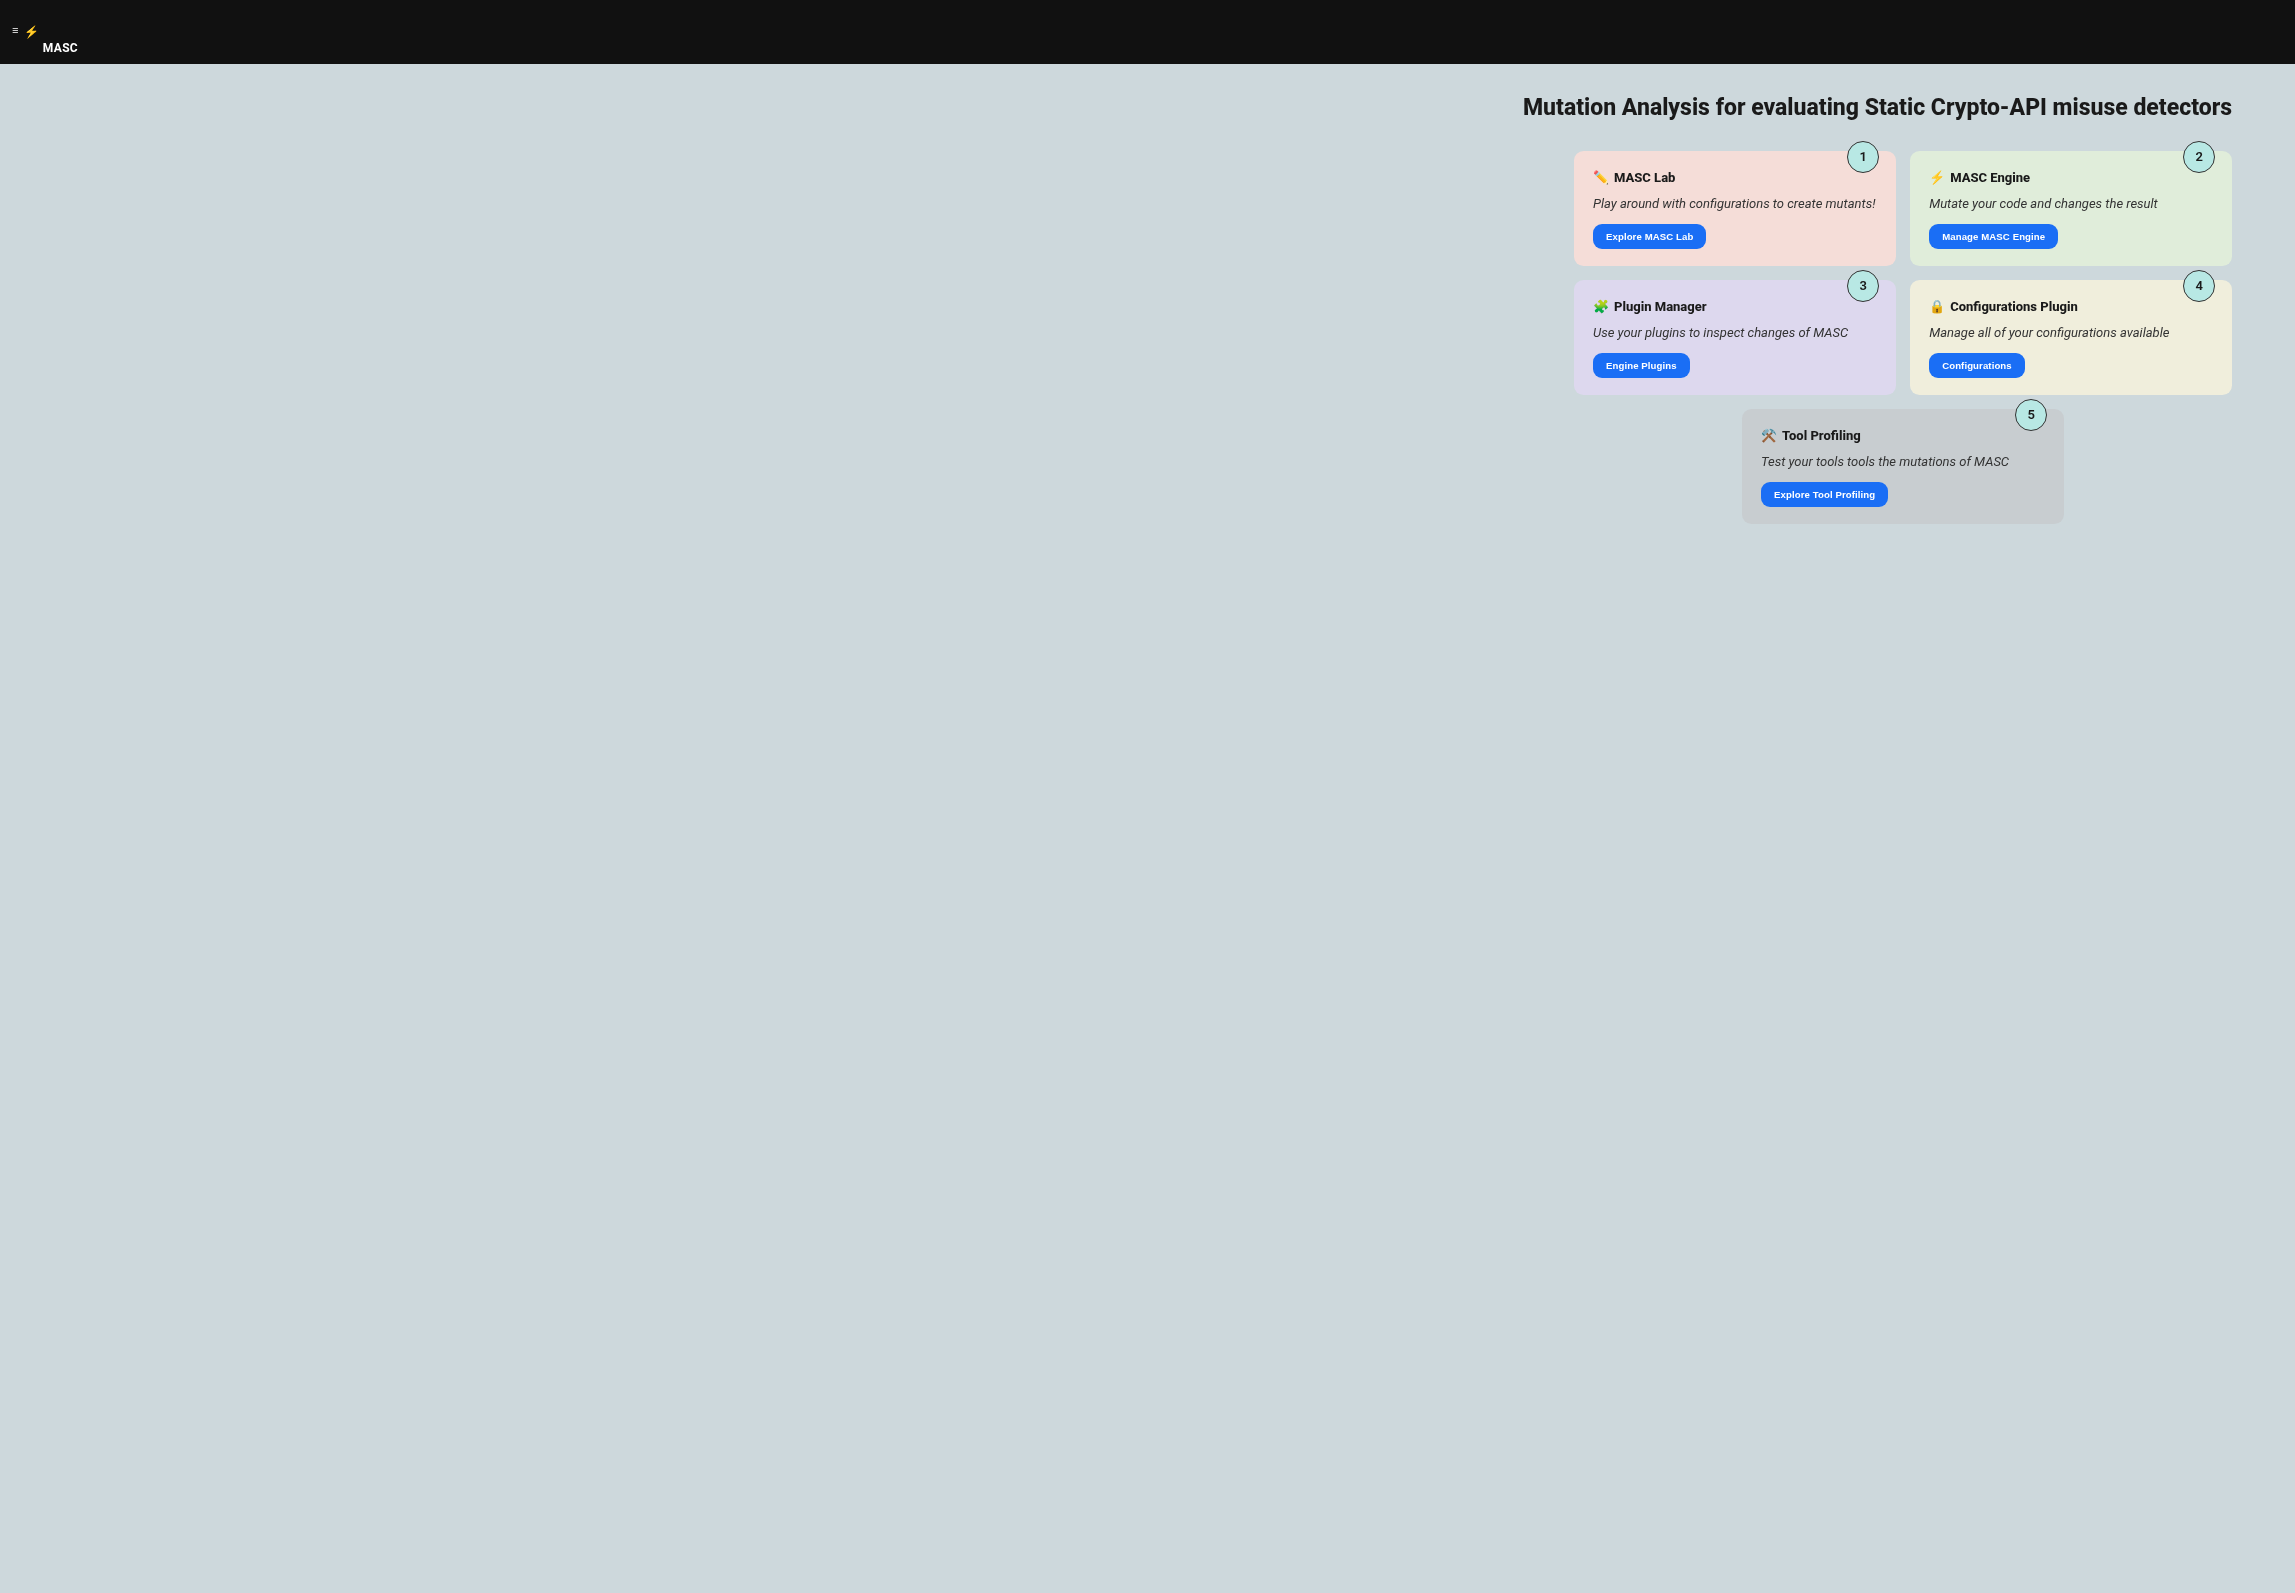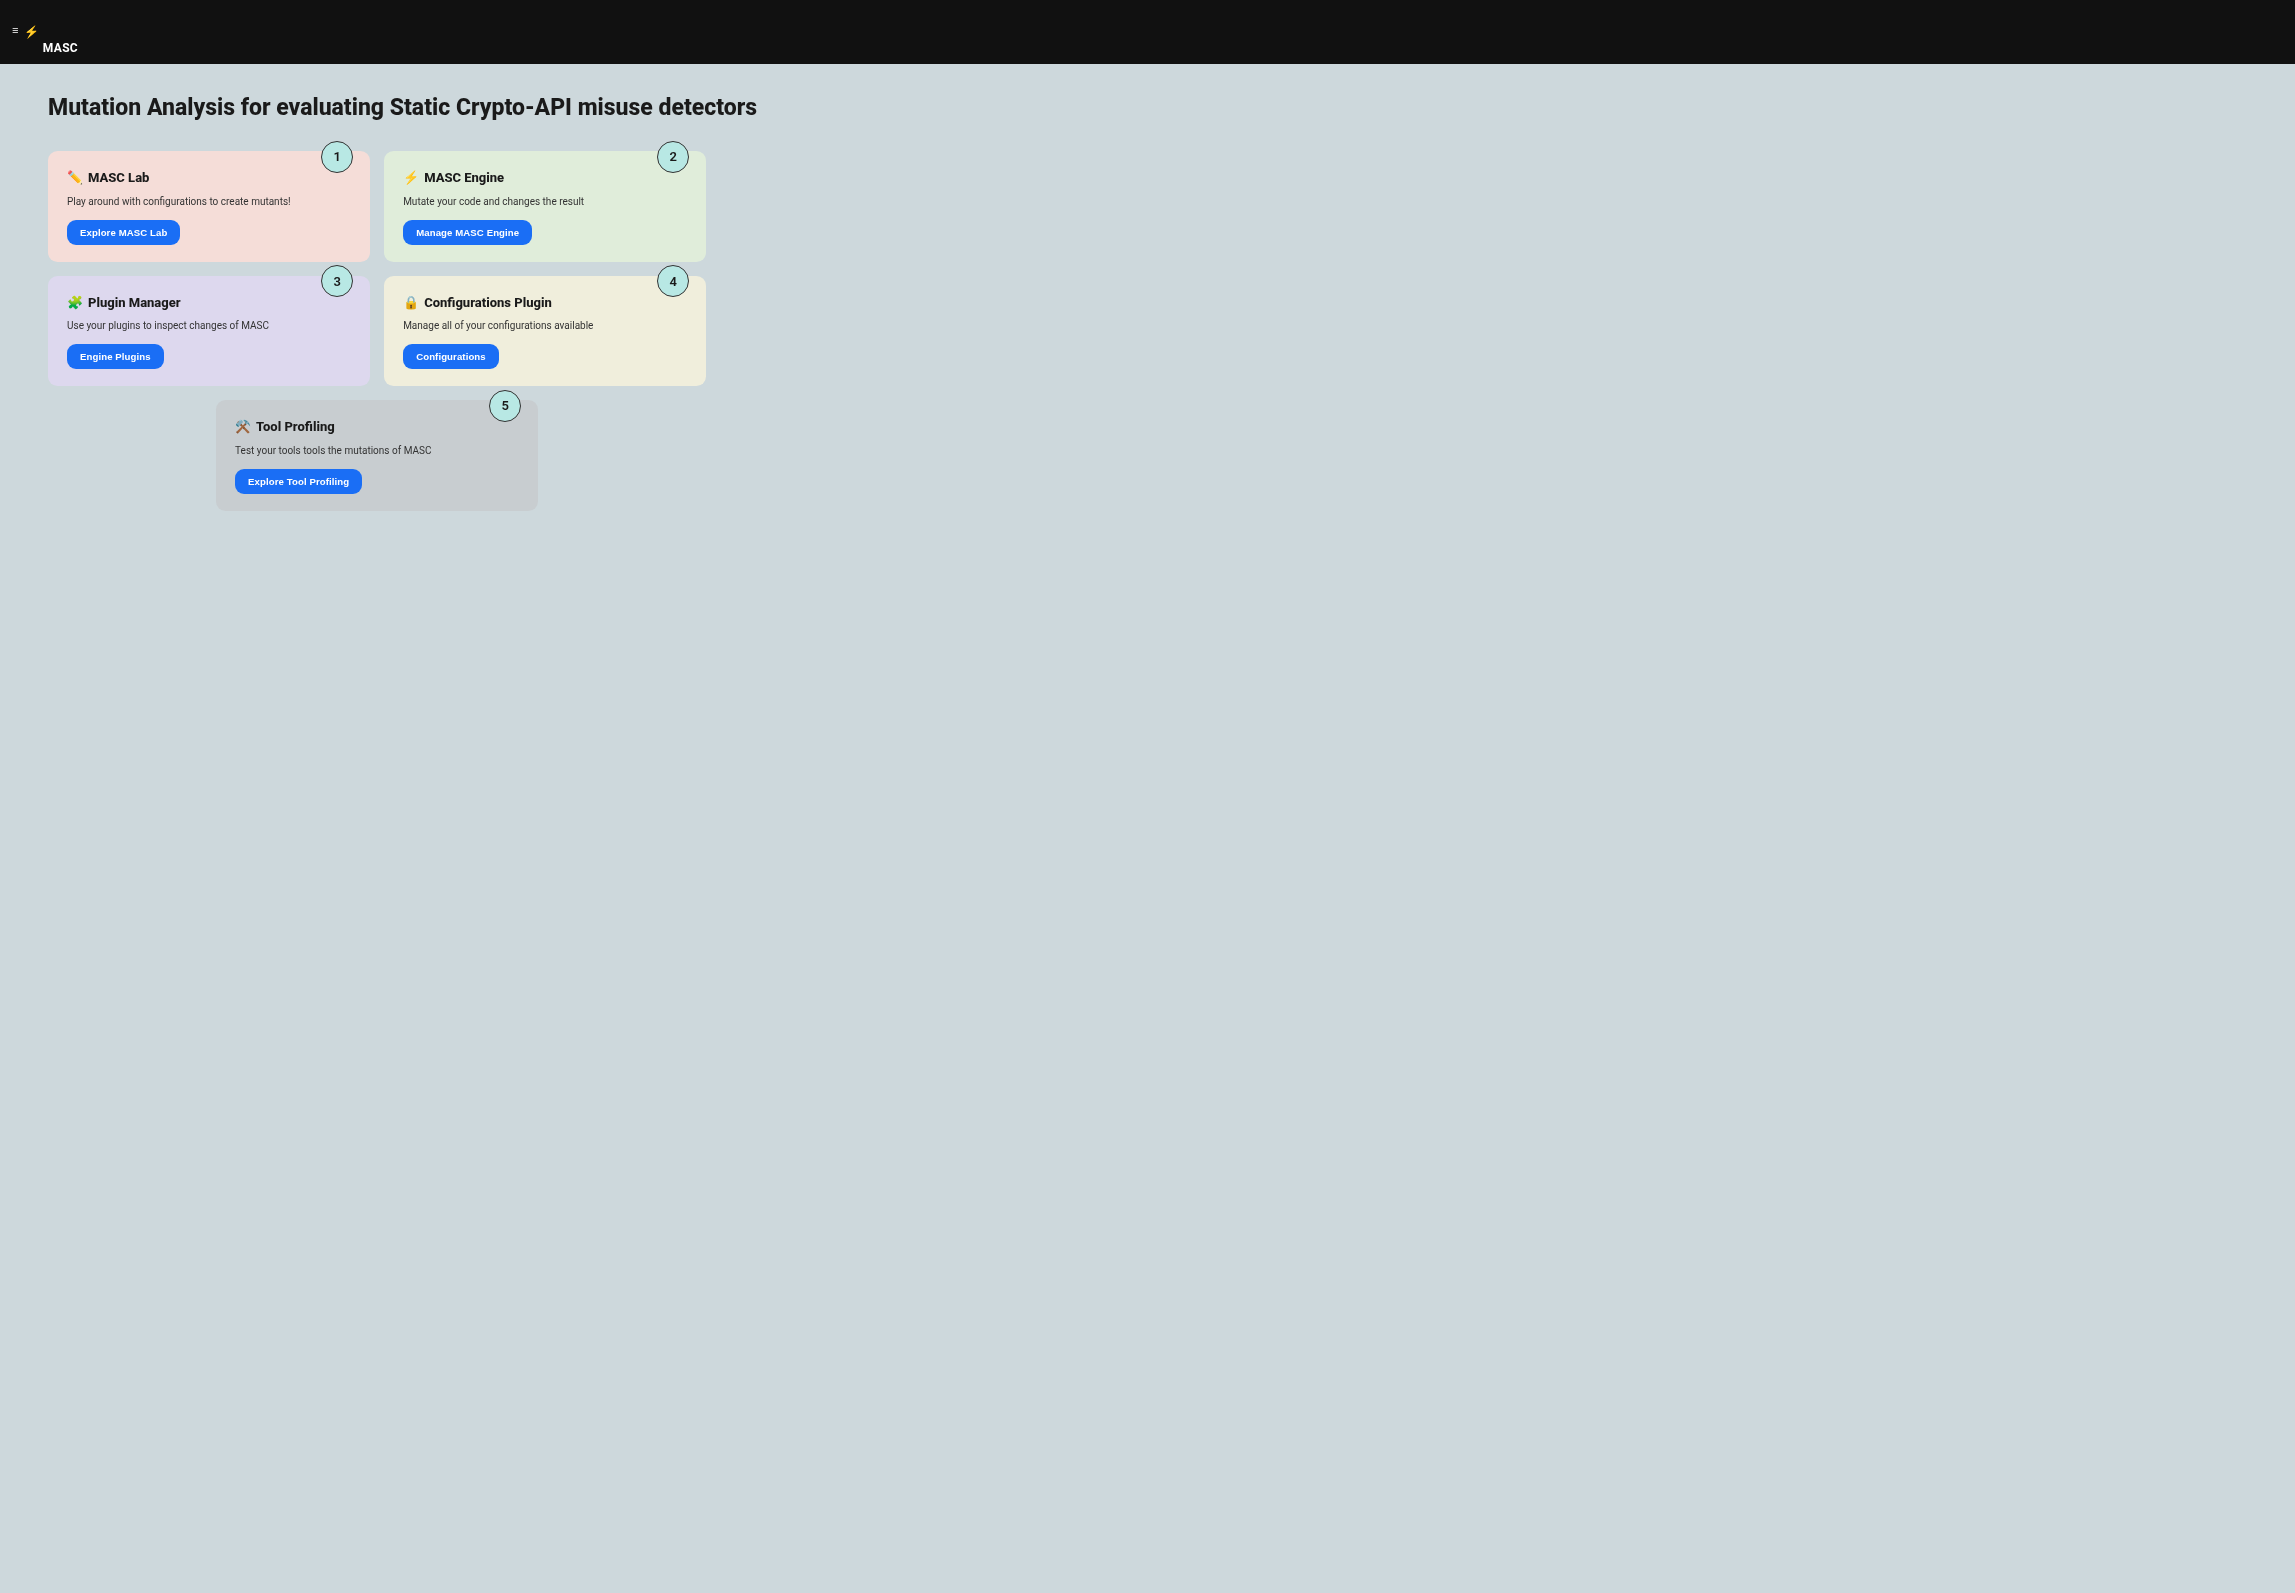--- a/index.html
+++ b/index.html
@@ -44,24 +44,24 @@
     .navbar-logo-text {
       color: white;
       font-size: 12px;
       font-weight: 700;
       letter-spacing: 0.3px;
       margin-top: 33px;
     }
 
     .main-content {
       flex: 1;
-      padding: 30px 48px 36px;
+      padding: 30px 63px 36px;
       display: flex;
       flex-direction: column;
-      align-items: flex-start;
+      align-items: flex-end;
     }
 
     .page-title {
       font-size: 23px;
       font-weight: 800;
       color: #1a1a1a;
       text-align: center;
       margin-bottom: 30px;
       line-height: 1.2;
     }
@@ -128,23 +128,24 @@
       display: flex;
       align-items: center;
       gap: 4.8px;
     }
 
     .card-title-icon {
       font-size: 13px;
     }
 
     .card-description {
-      font-size: 10px;
+      font-size: 13px;
       color: #333333;
       line-height: 1.5;
+      font-style: italic;
     }
 
     .card-button {
       background-color: #1a6ef5;
       color: white;
       border: none;
       border-radius: 9px;
       padding: 7.2px 13px;
       font-size: 9.6px;
       font-weight: 600;

